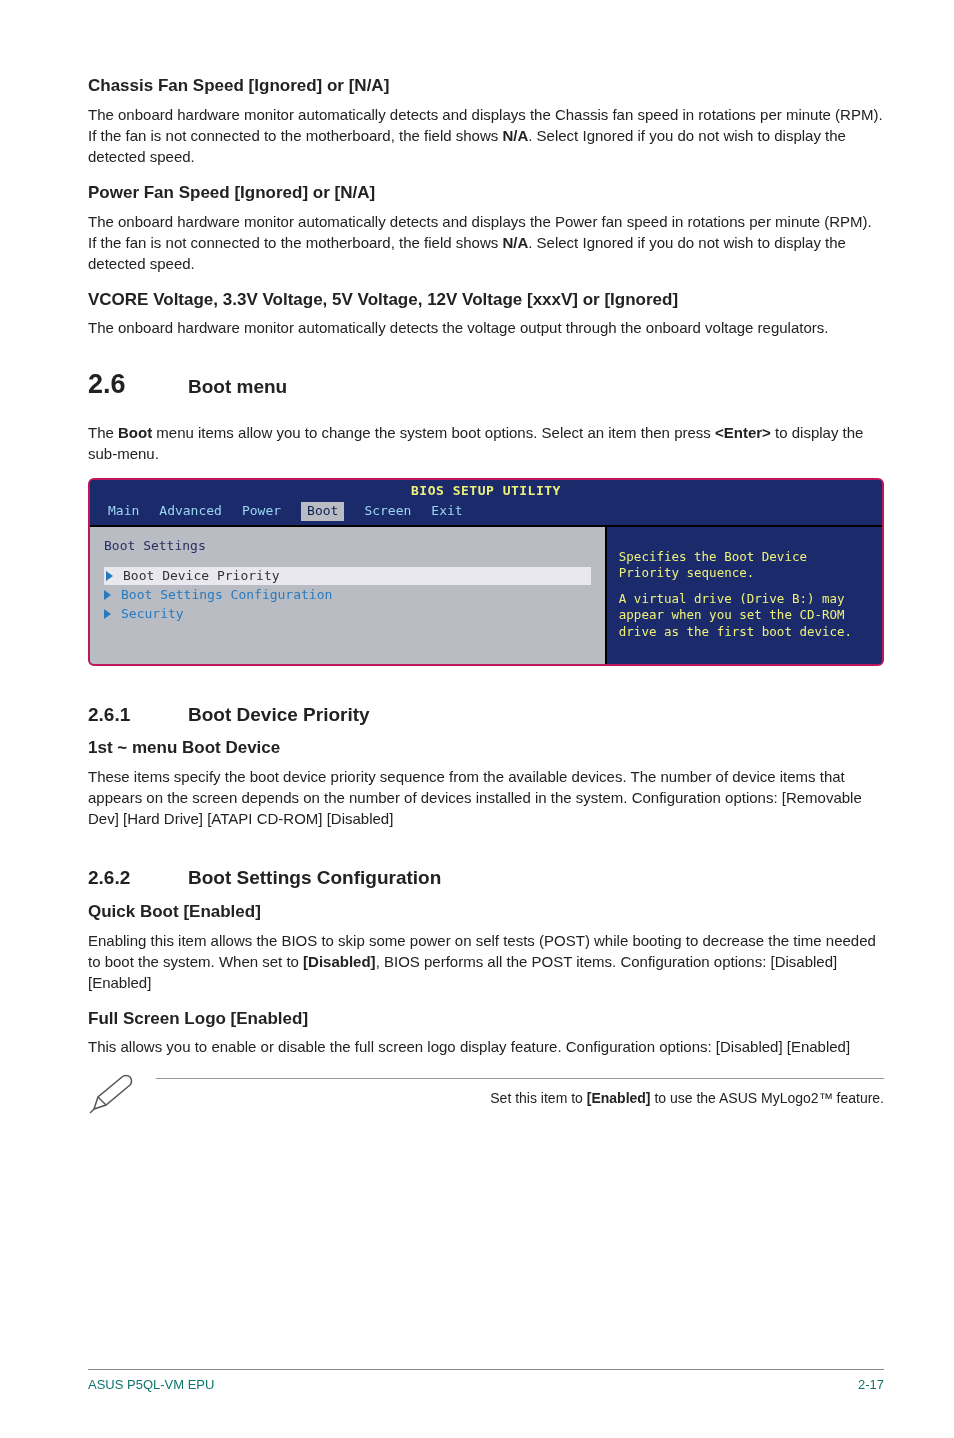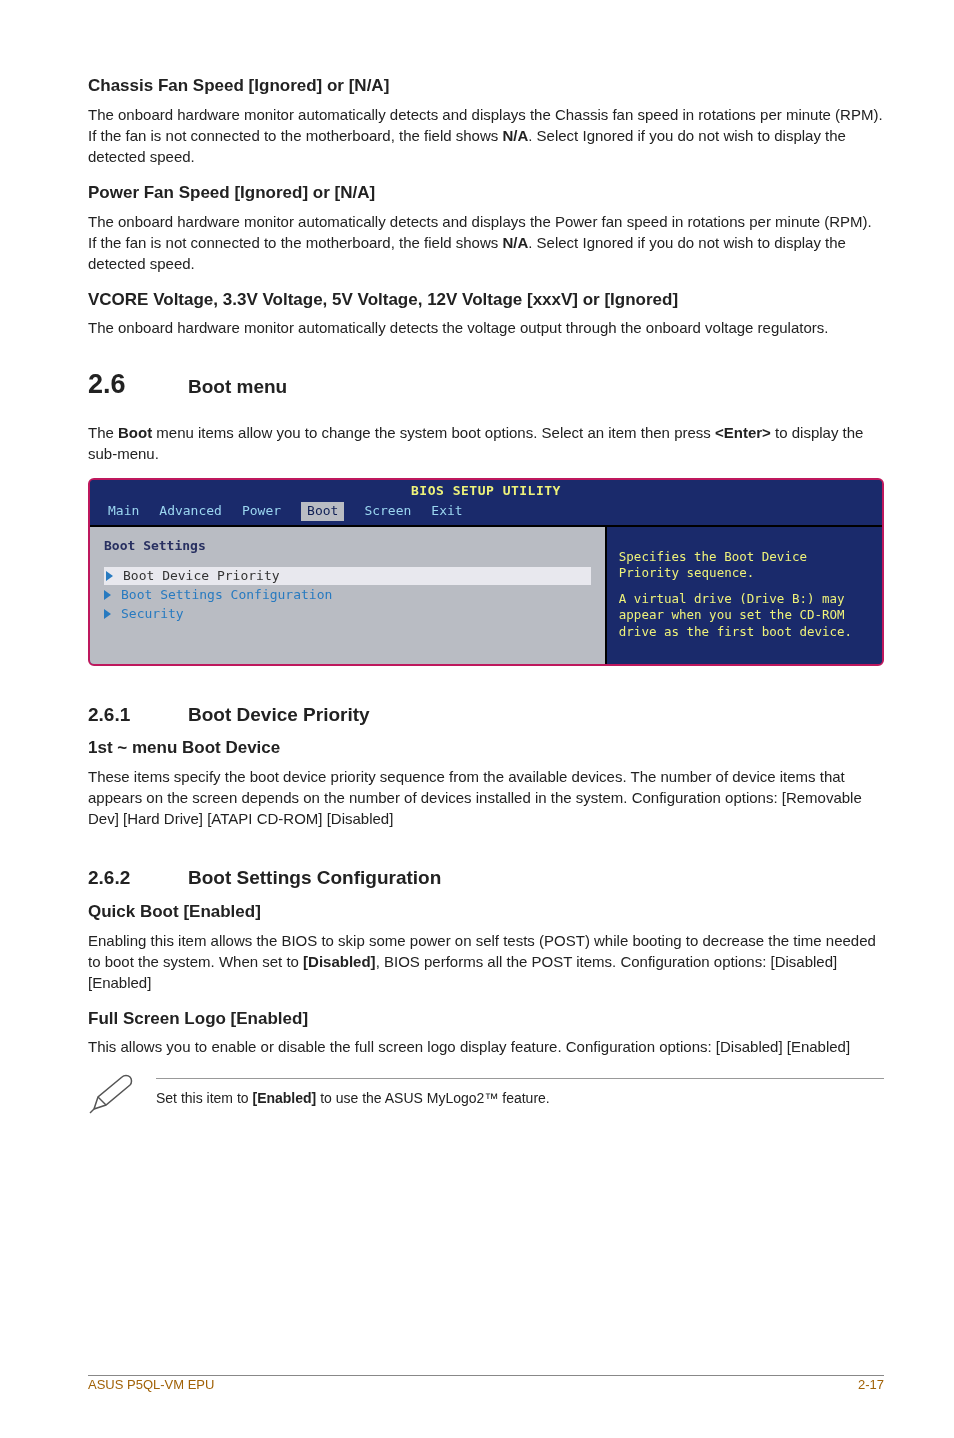--- a/index.html
+++ b/index.html
@@ -13,32 +13,32 @@
     .subsec-title { display: flex; align-items: baseline; margin-top: 36px; margin-bottom: 8px; }
     .subsec-num { font-size: 19px; font-weight: bold; width: 100px; }
     .subsec-name { font-size: 19px; font-weight: bold; }
     .bios-box { border: 2px solid #be185d; border-radius: 6px; overflow: hidden; margin: 12px 0 4px 0; background: #1a2a6b; font-family: "Lucida Console", Monaco, monospace; font-size: 13px; }
     .bios-title { text-align: center; color: #eef27a; background: #1a2a6b; font-weight: bold; padding: 2px 0 0 0; font-size: 13px; letter-spacing: 0.5px; }
     .bios-tabs { display: flex; background: #1a2a6b; color: #9bd6f0; padding: 2px 18px 4px 18px; gap: 20px; font-size: 13px; }
     .bios-tabs .tab { }
     .bios-tabs .tab.selected { background: #b9bcc3; color: #0f1f55; padding: 0 6px; }
     .bios-lower { display: flex; }
     .bios-left { flex: 1 1 65%; background: #b9bcc3; color: #0f1f55; padding: 10px 14px 14px 14px; border-top: 2px solid #000; position: relative; }
-    .bios-left .heading-row { font-weight: bold; color: #283061; margin-bottom: 12px; }
+    .bios-left .heading-row { font-weight: normal; color: #283061; margin-bottom: 12px; }
     .bios-left .menu-row { color: #277ac0; display: flex; align-items: center; gap: 10px; margin-bottom: 1px; }
     .bios-left .menu-row.selected { background: #e8e8ee; color: #333; padding: 0 2px; }
     .tri { display: inline-block; width: 0; height: 0; border-top: 5px solid transparent; border-bottom: 5px solid transparent; border-left: 7px solid #277ac0; }
     .bios-right { flex: 1 1 35%; background: #1a2a6b; color: #eef27a; padding: 22px 12px 14px 12px; border-top: 2px solid #000; border-left: 2px solid #000; font-size: 12.5px; line-height: 1.3; }
     .bios-right p { margin-bottom: 10px; }
     .note-row { display: flex; align-items: center; gap: 20px; margin: 10px 0 4px 0; }
-    .note-row .rule-wrap { flex: 1; }
+    .note-row .rule-wrap { flex: 1; text-align: right; }
     .note-row .rule { border-top: 1px solid #999; margin-bottom: 10px; }
     .note-text { font-size: 14px; }
     .pencil-svg { width: 48px; height: 44px; flex: 0 0 48px; }
-    .footer { position: absolute; left: 88px; right: 70px; bottom: 44px; border-top: 1px solid #888; display: flex; justify-content: space-between; font-size: 13px; color: #a16207; }
+    .footer { position: absolute; left: 88px; right: 70px; bottom: 44px; border-top: 1px solid #888; padding-top: 6px; display: flex; justify-content: space-between; font-size: 13px; color: #0f766e; }
     b { font-weight: bold; }
   </style>
 </head>
 <body>
 
 <h2 class="subhead">Chassis Fan Speed [Ignored] or [N/A]</h2>
 <p class="body">
   <span>The onboard hardware monitor automatically detects and displays the Chassis fan speed in rotations per minute (RPM). If the fan is not connected to the motherboard, the field shows </span><b>N/A</b><span>. Select Ignored if you do not wish to display the detected speed.</span>
 </p>
 

